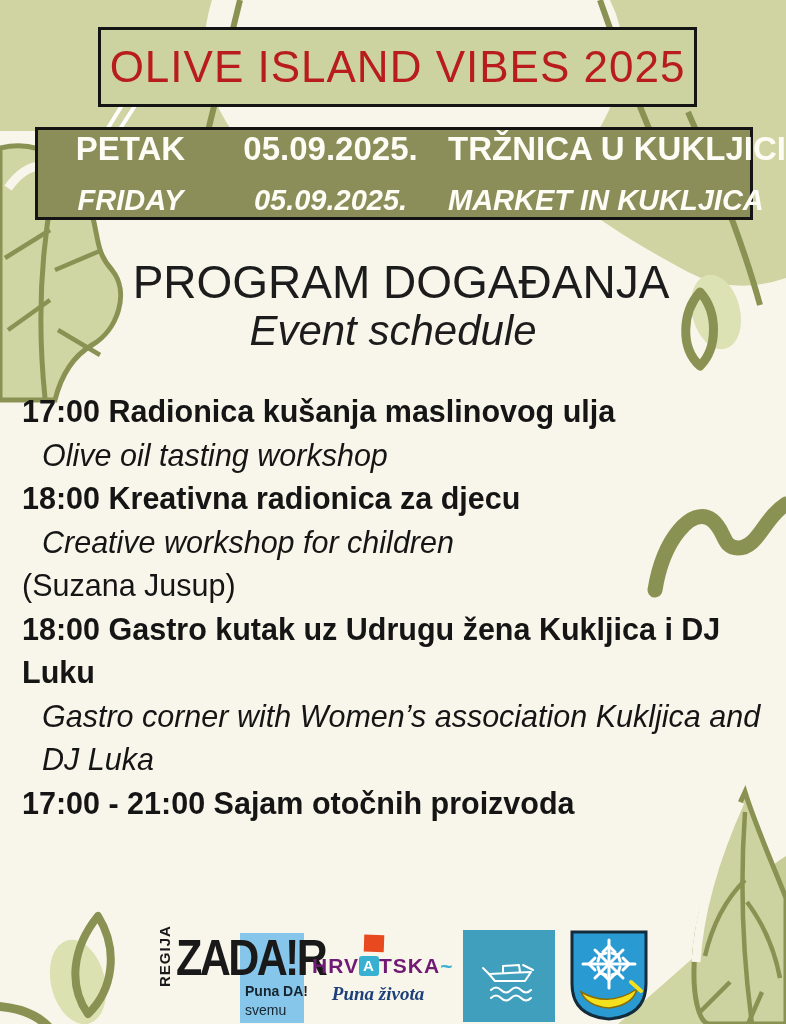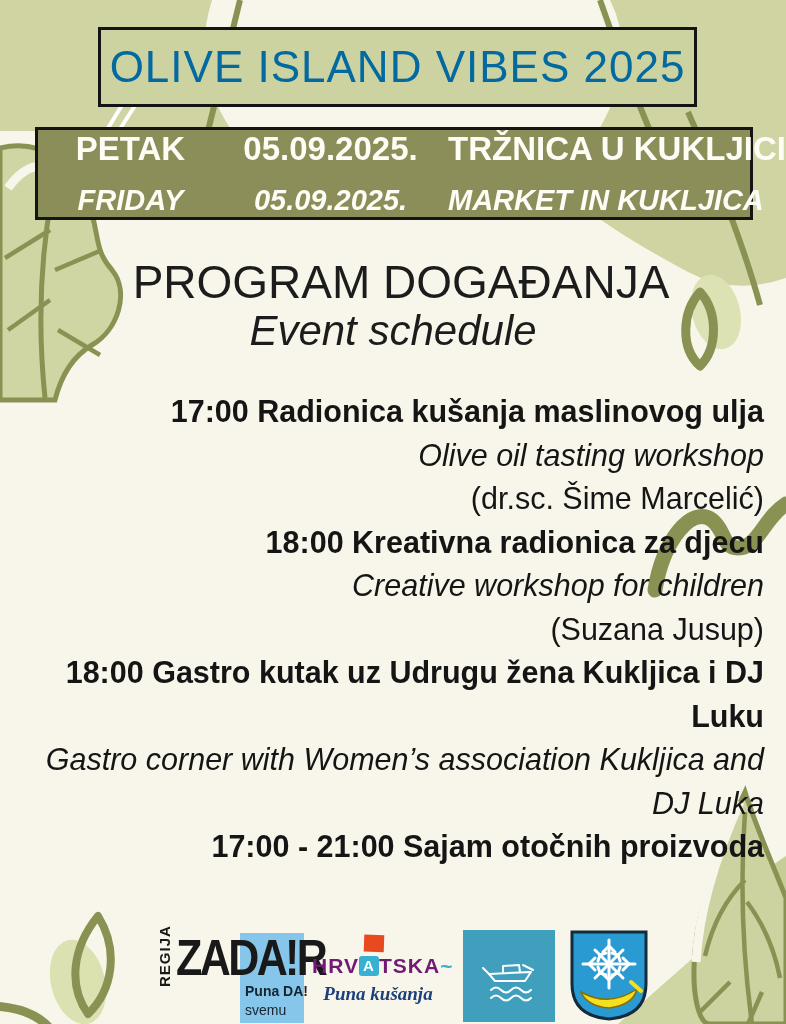--- a/index.html
+++ b/index.html
@@ -9,44 +9,44 @@
     font-family:"Liberation Sans",sans-serif;color:#171717;
   }
   .bg-layer{position:absolute;inset:0;z-index:0;}
   
   .title-box{
     position:absolute;left:98px;top:27px;width:599px;height:80px;z-index:2;
     background:#ccd3a0;border:3px solid #141414;box-sizing:border-box;
     display:flex;align-items:center;justify-content:center;
   }
   .title-box h1{
-    margin:8px;font-size:44px;font-weight:400;letter-spacing:1px;color:#0369a1;
+    margin:8px;font-size:44px;font-weight:400;letter-spacing:1px;color:#b91c1c;
     font-family:"Liberation Sans",sans-serif;white-space:nowrap;
   }
   
   .banner{
     position:absolute;left:35px;top:127px;width:718px;height:93px;z-index:2;
     background:#8b8e59;border:3px solid #141414;box-sizing:border-box;
     display:flex;flex-direction:column;justify-content:center;gap:16px;
     color:#fdfdf6;
   }
   .banner-row{display:grid;grid-template-columns:165px 235px 1fr;align-items:center;padding:0 10px;}
   .banner-row span{text-align:center;white-space:nowrap;}
   .banner-row.hr{font-weight:700;font-size:33px;}
   .banner-row.en{font-style:italic;font-size:29px;font-weight:700;}
   
   .heading-hr{position:absolute;left:0;top:247px;width:100%;text-align:center;z-index:2;
     font-size:46px;font-weight:400;color:#1c1c1c;margin:8px;}
   .heading-en{position:absolute;left:0;top:307px;width:100%;text-align:center;z-index:2;
     font-size:42px;font-style:italic;font-weight:400;color:#1c1c1c;margin:0;}
   
   .schedule{position:absolute;left:22px;top:390px;width:742px;z-index:2;
-    font-size:30.5px;line-height:43.5px;color:#151515;text-align:right;}
+    font-size:30.5px;line-height:43.5px;color:#151515;}
   .schedule .b{font-weight:700;}
-  .schedule .i{font-style:italic;}
+  .schedule .i{font-style:italic;margin-left:20px;}
   .schedule .r{font-weight:400;}
   
   .footer{position:absolute;left:0;top:925px;width:100%;height:99px;z-index:2;}
   
   .logo-zadar{position:absolute;left:152px;top:8px;width:160px;height:90px;}
   .zadar-blue{position:absolute;left:88px;top:0px;width:64px;height:90px;background:#85c6ea;}
   .zadar-region{position:absolute;left:4px;top:2px;height:52px;
     writing-mode:vertical-rl;transform:rotate(180deg);
     font-size:15px;font-weight:700;letter-spacing:1px;color:#191919;}
   .zadar-name{position:absolute;left:24px;top:-4px;font-size:50px;font-weight:700;
@@ -132,21 +132,20 @@
       <span>MARKET IN KUKLJICA</span>
     </div>
   </div>
 
   <h2 class="heading-hr">PROGRAM DOGAĐANJA</h2>
   <h3 class="heading-en">Event schedule</h3>
 
   <div class="schedule">
     <div class="b">17:00 Radionica kušanja maslinovog ulja</div>
     <div class="i">Olive oil tasting workshop</div>
-    <div class="r">(dr.sc. Šime Marcelić)</div>
     <div class="b">18:00 Kreativna radionica za djecu</div>
     <div class="i">Creative workshop for children</div>
     <div class="r">(Suzana Jusup)</div>
     <div class="b">18:00 Gastro kutak uz Udrugu žena Kukljica i DJ Luku</div>
     <div class="i">Gastro corner with Women’s association Kukljica and DJ Luka</div>
     <div class="b">17:00 - 21:00 Sajam otočnih proizvoda</div>
   </div>
 
   <div class="footer">
 
@@ -156,21 +155,21 @@
       <span class="zadar-name">ZADA!R</span>
       <span class="zadar-tag1">Puna DA!</span>
       <span class="zadar-tag2">svemu</span>
     </div>
 
     <div class="logo-hrv">
       <div class="hrv-redsq"></div>
       <div class="hrv-row">
         <span class="hrv-warm">HRV</span><span class="hrv-bluesq">A</span><span class="hrv-warm">TSKA</span><span class="hrv-wave">~</span>
       </div>
-      <div class="hrv-tag">Puna kušanja</div>
+      <div class="hrv-tag">Puna života</div>
     </div>
 
     <div class="logo-sea">
       <svg width="92" height="92" viewBox="0 0 92 92">
         <g stroke="#ffffff" stroke-width="2" fill="none" stroke-linecap="round" stroke-linejoin="round">
           <path d="M26,44 L68,42 L62,51 L32,51 Z"></path>
           <path d="M40,42 L40,36 L56,35 L57,42"></path>
           <path d="M26,44 L20,38"></path>
           <path d="M60,35 L70,40"></path>
           <path d="M28,60 q5,-5 10,0 q5,5 10,0 q5,-5 10,0 q5,5 10,0"></path>

